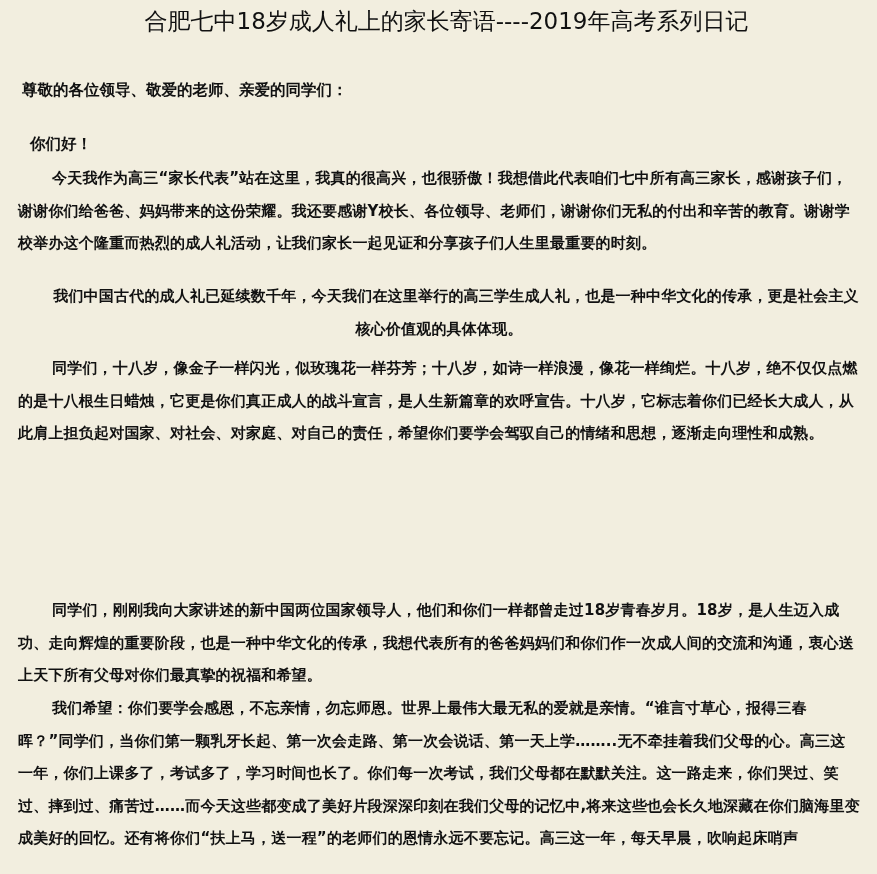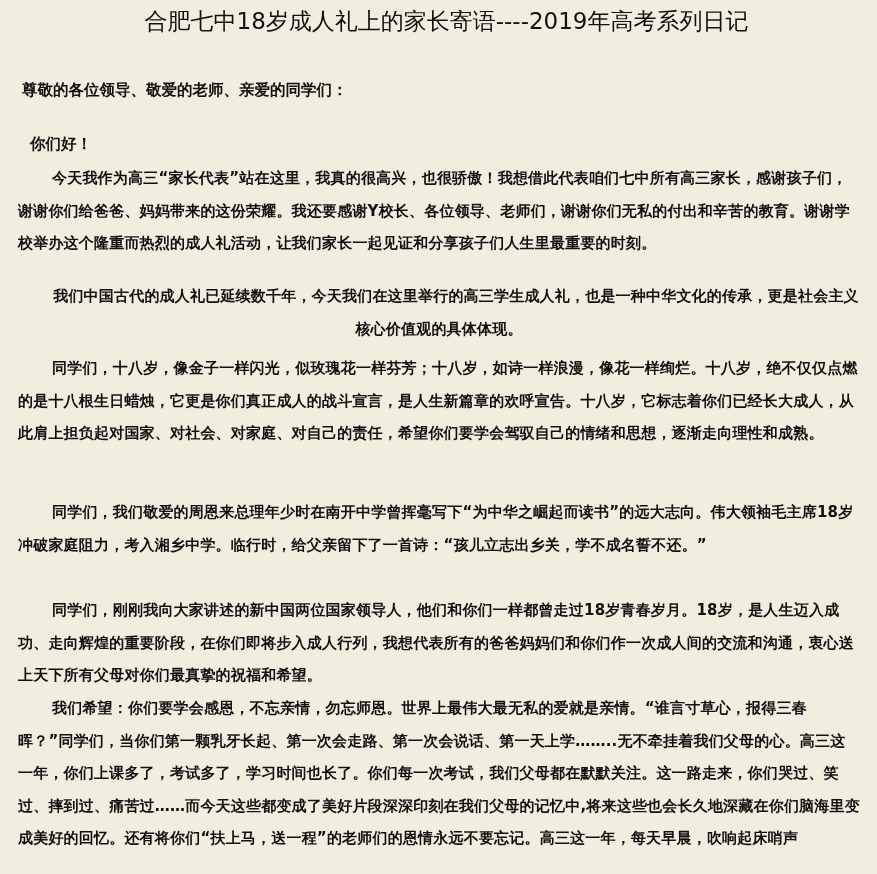--- a/index.html
+++ b/index.html
@@ -69,16 +69,15 @@
 </head>
 <body>
 
 <div class="page">
   <h1 class="title">合肥七中18岁成人礼上的家长寄语----2019年高考系列日记</h1>
   <p class="salutation">尊敬的各位领导、敬爱的老师、亲爱的同学们：</p>
   <p class="greeting">你们好！</p>
   <p class="para p1">今天我作为高三“家长代表”站在这里，我真的很高兴，也很骄傲！我想借此代表咱们七中所有高三家长，感谢孩子们，谢谢你们给爸爸、妈妈带来的这份荣耀。我还要感谢Y校长、各位领导、老师们，谢谢你们无私的付出和辛苦的教育。谢谢学校举办这个隆重而热烈的成人礼活动，让我们家长一起见证和分享孩子们人生里最重要的时刻。</p>
   <p class="para p2">我们中国古代的成人礼已延续数千年，今天我们在这里举行的高三学生成人礼，也是一种中华文化的传承，更是社会主义核心价值观的具体体现。</p>
   <p class="para p3">同学们，十八岁，像金子一样闪光，似玫瑰花一样芬芳；十八岁，如诗一样浪漫，像花一样绚烂。十八岁，绝不仅仅点燃的是十八根生日蜡烛，它更是你们真正成人的战斗宣言，是人生新篇章的欢呼宣告。十八岁，它标志着你们已经长大成人，从此肩上担负起对国家、对社会、对家庭、对自己的责任，希望你们要学会驾驭自己的情绪和思想，逐渐走向理性和成熟。</p>
-  <p class="para p4">同学们，我们敬爱的周恩来总理年少时在南开中学曾挥毫写下“为中华之崛起而读书”的远大志向。伟大领袖毛主席18岁冲破家庭阻力，考入湘乡中学。临行时，给父亲留下了一首诗：“孩儿立志出乡关，学不成名誓不还。”</p>
-  <p class="para p5">同学们，刚刚我向大家讲述的新中国两位国家领导人，他们和你们一样都曾走过18岁青春岁月。18岁，是人生迈入成功、走向辉煌的重要阶段，在你们即将步入成人行列，我想代表所有的爸爸妈妈们和你们作一次成人间的交流和沟通，衷心送上天下所有父母对你们最真挚的祝福和希望。</p>
+  <p class="para p5">同学们，刚刚我向大家讲述的新中国两位国家领导人，他们和你们一样都曾走过18岁青春岁月。18岁，是人生迈入成功、走向辉煌的重要阶段，也是一种中华文化的传承，我想代表所有的爸爸妈妈们和你们作一次成人间的交流和沟通，衷心送上天下所有父母对你们最真挚的祝福和希望。</p>
   <p class="para p6">我们希望：你们要学会感恩，不忘亲情，勿忘师恩。世界上最伟大最无私的爱就是亲情。“谁言寸草心，报得三春晖？”同学们，当你们第一颗乳牙长起、第一次会走路、第一次会说话、第一天上学……..无不牵挂着我们父母的心。高三这一年，你们上课多了，考试多了，学习时间也长了。你们每一次考试，我们父母都在默默关注。这一路走来，你们哭过、笑过、摔到过、痛苦过……而今天这些都变成了美好片段深深印刻在我们父母的记忆中,将来这些也会长久地深藏在你们脑海里变成美好的回忆。还有将你们“扶上马，送一程”的老师们的恩情永远不要忘记。高三这一年，每天早晨，吹响起床哨声</p>
 </div>
 
 </body></html>

